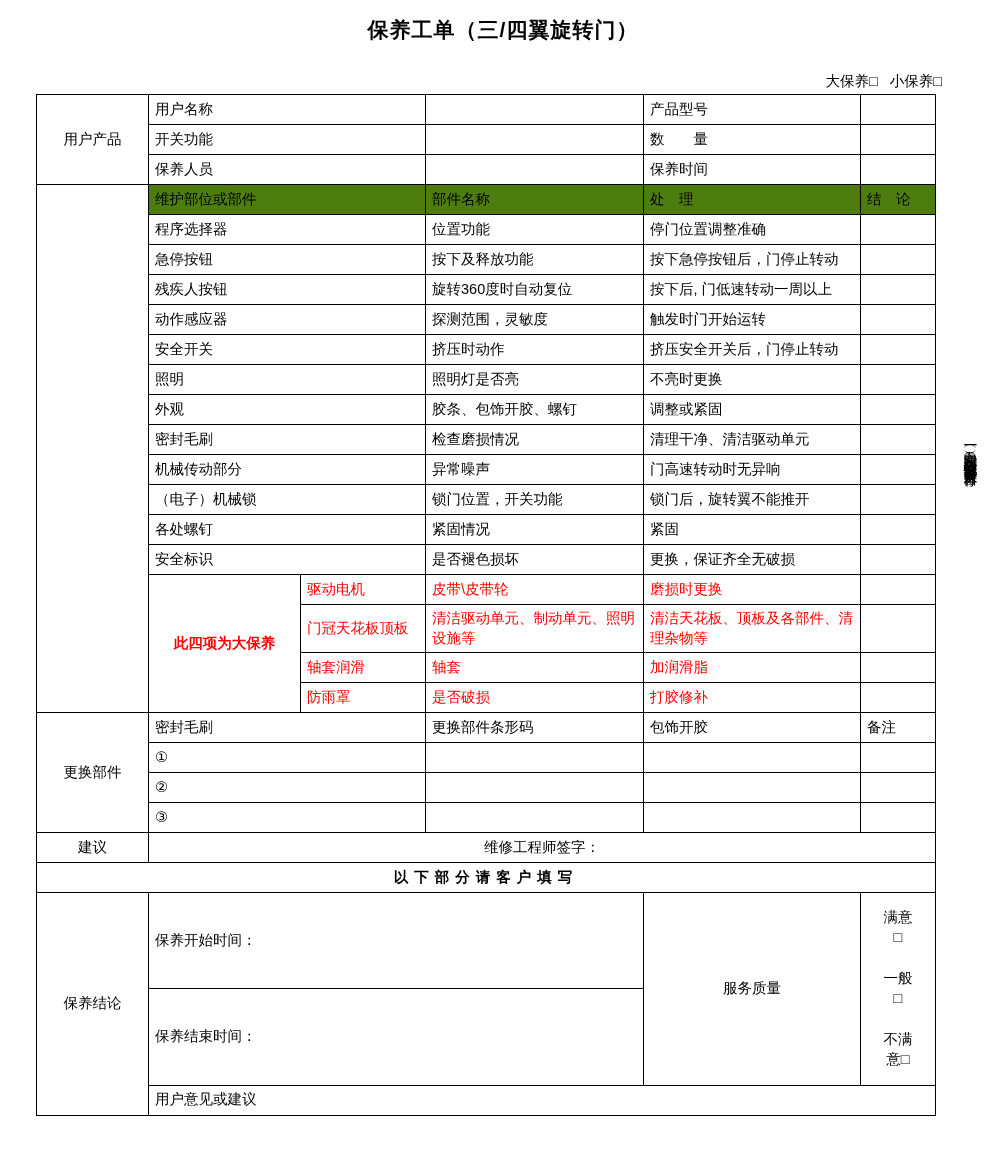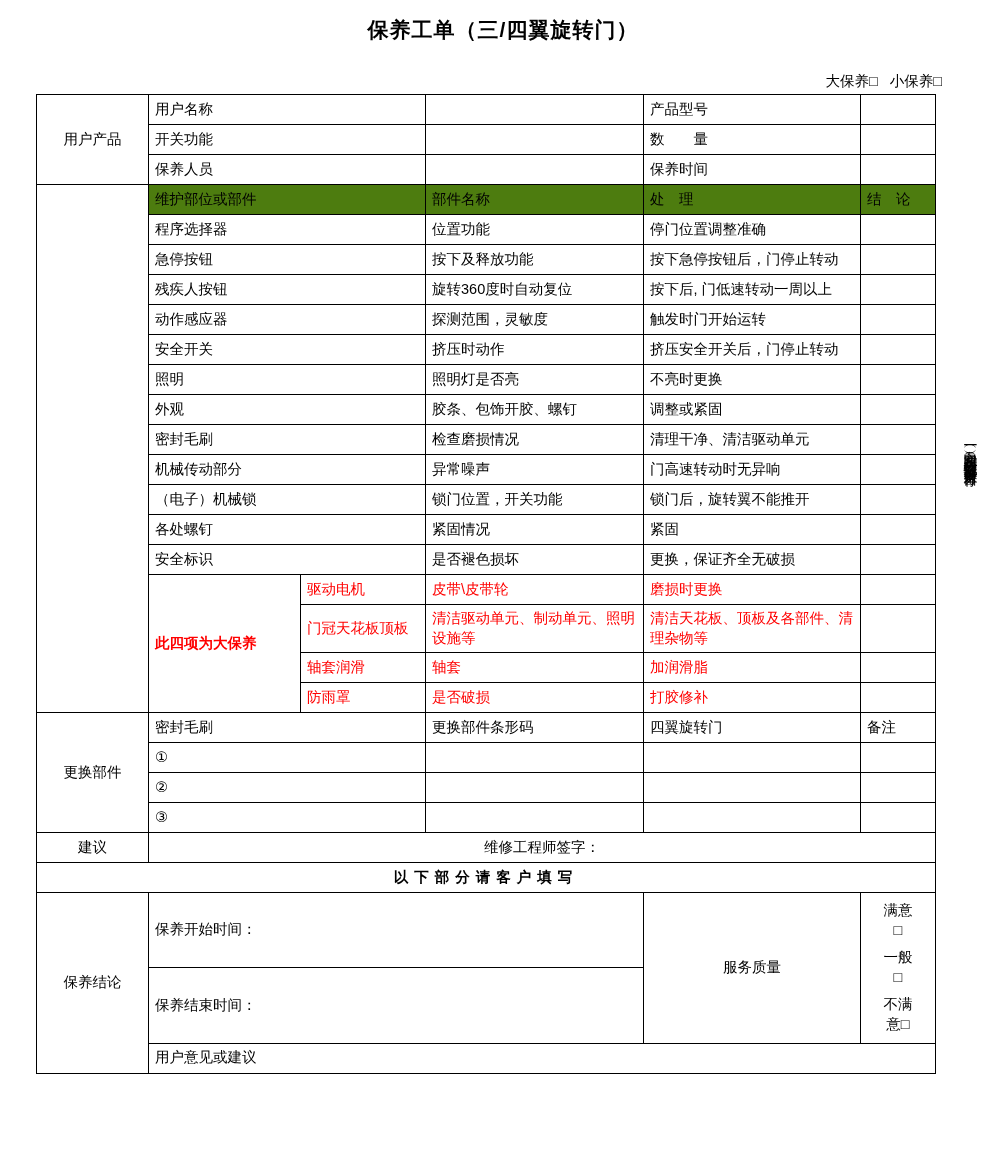--- a/index.html
+++ b/index.html
@@ -65,40 +65,40 @@
   }
   .hdr {
     background: #4d7c0f;
   }
   .red {
     color: #ff0000;
   }
   .red-bold {
     color: #ff0000;
     font-weight: bold;
-    text-align: left;
+    text-align: center;
     font-size: 15.5px;
   }
   .banner {
     text-align: center;
     font-weight: bold;
     font-size: 15.5px;
     letter-spacing: 6px;
   }
   .adv-cell {
     height: 118px;
     position: relative;
     vertical-align: bottom;
     text-align: center;
     padding-bottom: 12px;
     margin-top: 40px;
   }
   .quality { text-align: center; font-size: 14.5px; }
   .satis { text-align: center; font-size: 14.5px; }
-  .satis span.opt { display: inline-block; margin: 4px 16px; }
+  .satis span.opt { display: inline-block; margin: 11px 16px; }
   .tall { height: 40px; }
   .th-cell { height: 34px; }
 
   .side-note {
     position: absolute;
     left: 952px;
     top: 438px;
     width: 26px;
     font-size: 14px;
     line-height: 1.08;
@@ -254,21 +254,21 @@
         <td class="red">防雨罩</td>
         <td class="red">是否破损</td>
         <td class="red">打胶修补</td>
         <td></td>
       </tr>
 
       <tr>
         <td class="rowlabel" rowspan="4">更换部件</td>
         <td colspan="2">密封毛刷</td>
         <td>更换部件条形码</td>
-        <td style="width:90px">四翼旋转门</td>
+        <td style="width:90px">包饰开胶</td>
         <td>备注</td>
       </tr>
       <tr>
         <td class="tall" colspan="2">①</td>
         <td></td>
         <td></td>
         <td></td>
       </tr>
       <tr>
         <td class="tall" colspan="2">②</td>

